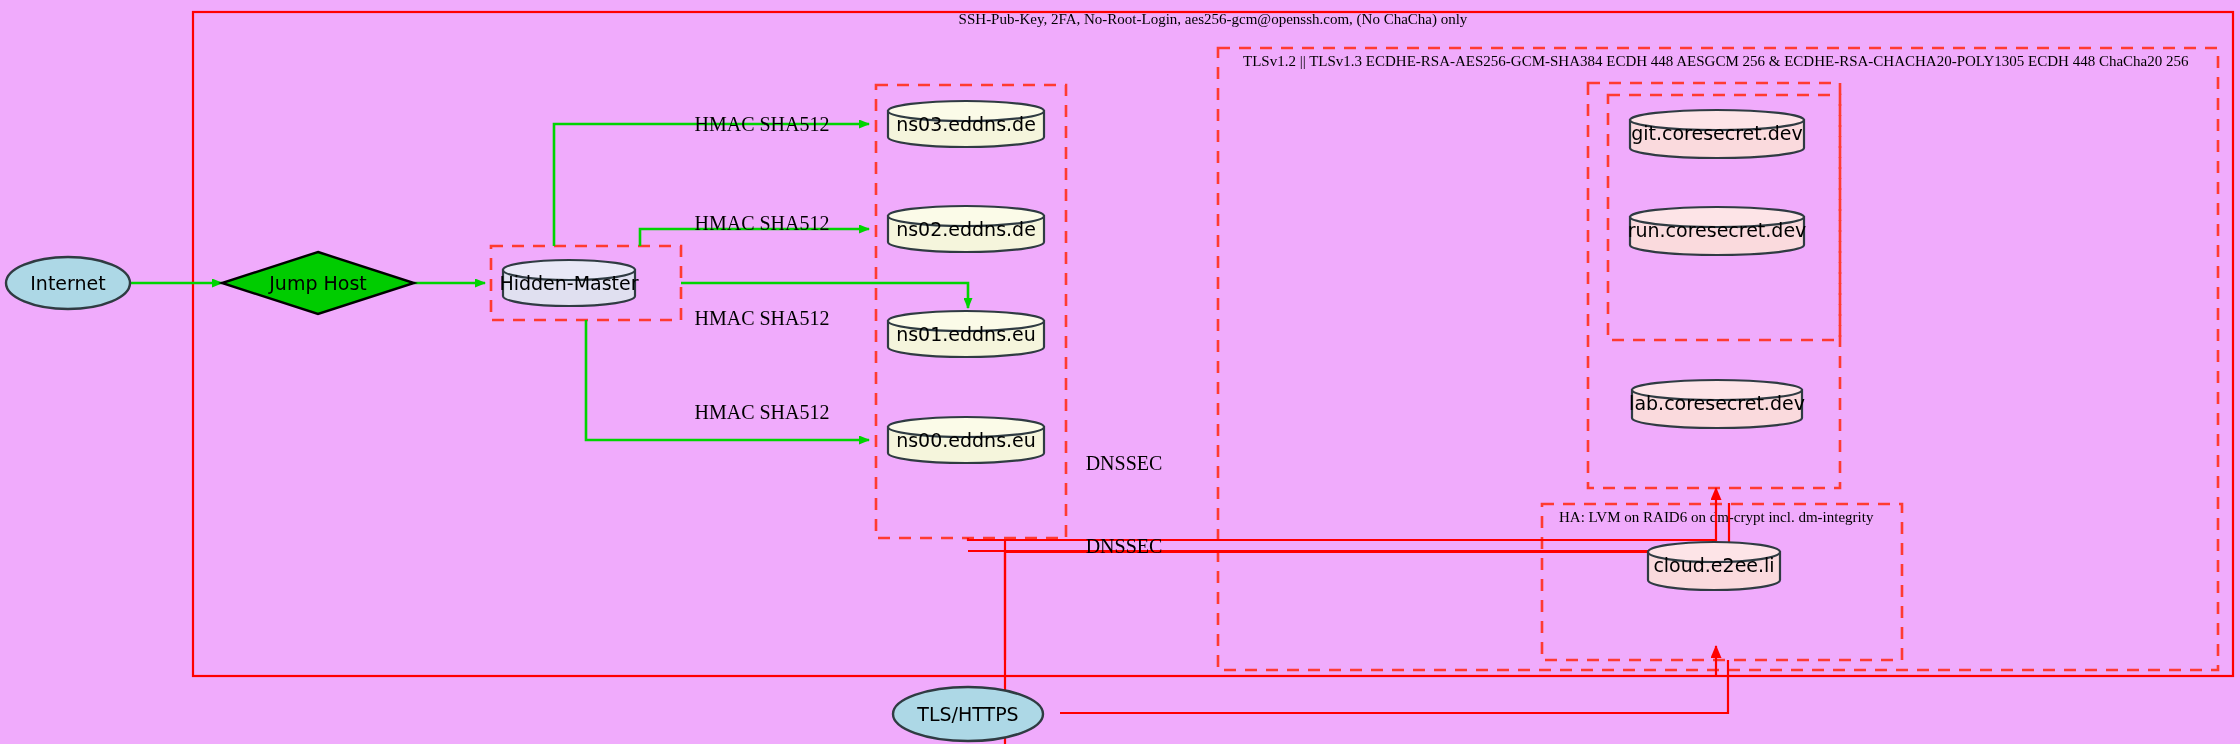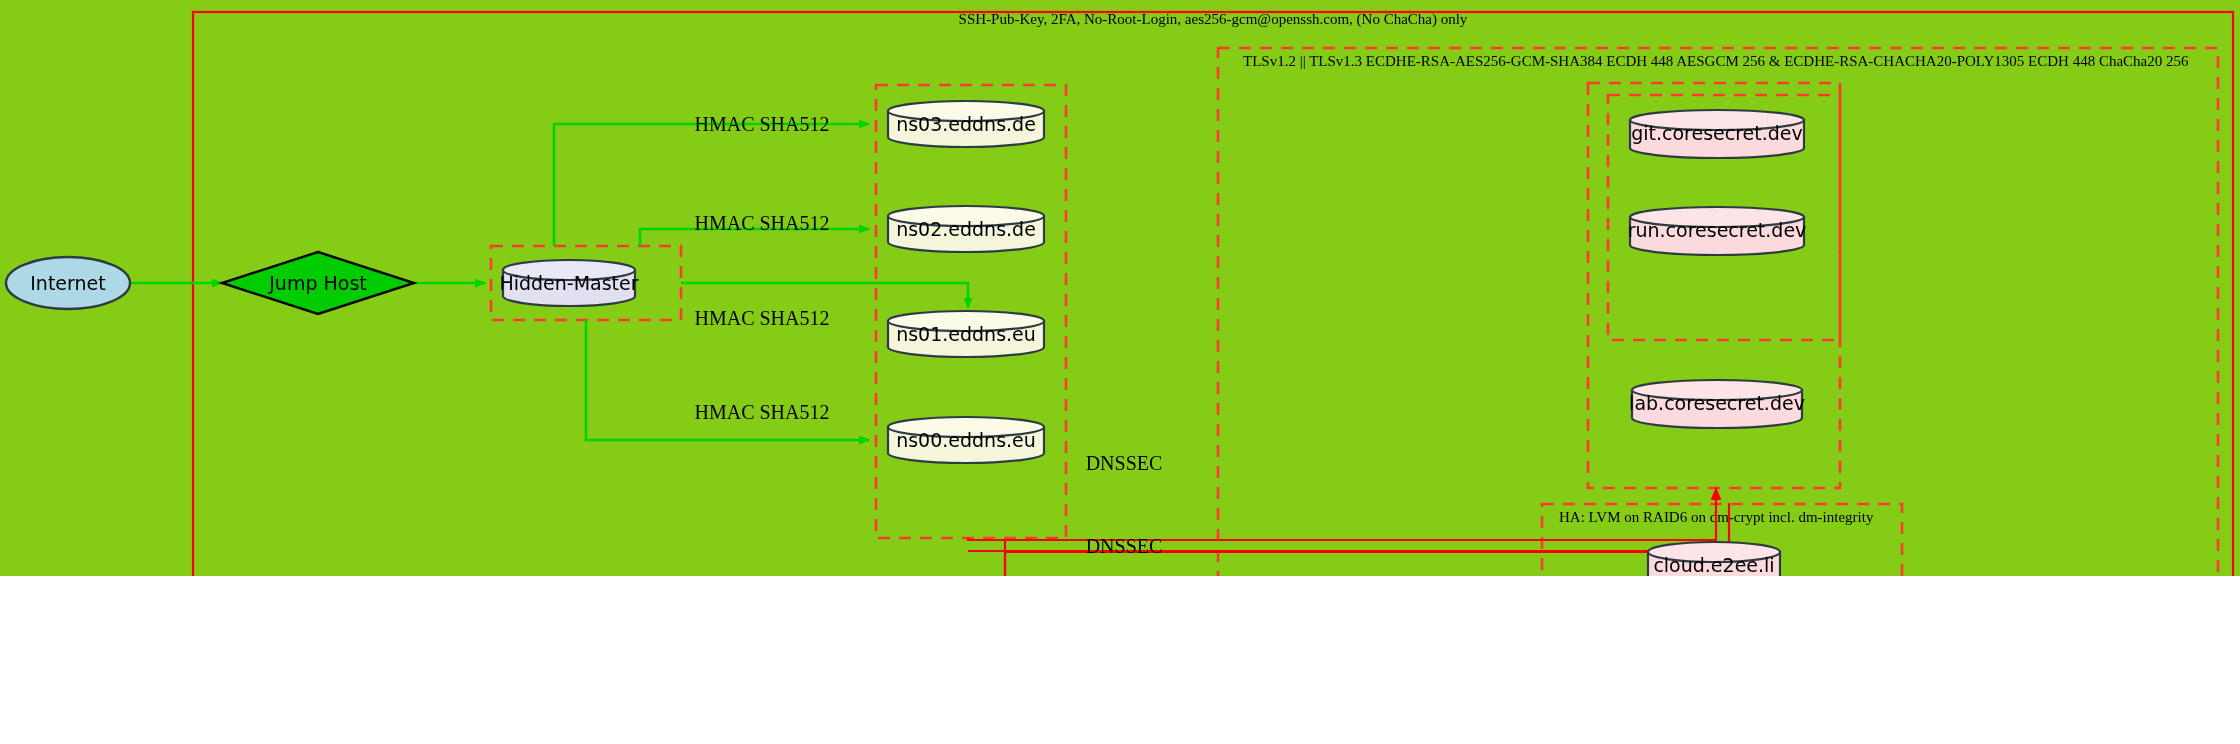--- a/index.html
+++ b/index.html
@@ -1,17 +1,17 @@
 <!DOCTYPE html>
 <html><head>
 <meta charset="utf-8">
 <style>
   html,body{margin:0;padding:0;background:#ffffff;}
   body{font-family:"Liberation Sans",sans-serif;}
-  #stage{position:relative;width:2240px;height:576px;background:#84cc16;overflow:hidden;}
+  #stage{position:relative;width:2240px;height:744px;background:#f0abfc;overflow:hidden;}
   svg#diagram{position:absolute;left:0;top:0;width:2240px;height:744px;}
   .serif-lbl{font-family:"Liberation Serif",serif;font-size:20px;fill:#000;}
   .serif-sm{font-family:"Liberation Serif",serif;font-size:15px;fill:#000;}
   .node-lbl{font-family:"DejaVu Sans",sans-serif;font-size:19px;fill:#000;}
 </style>
 </head>
 <body>
 
 <div id="stage">
 <svg id="diagram" viewBox="0 0 2240 744">

